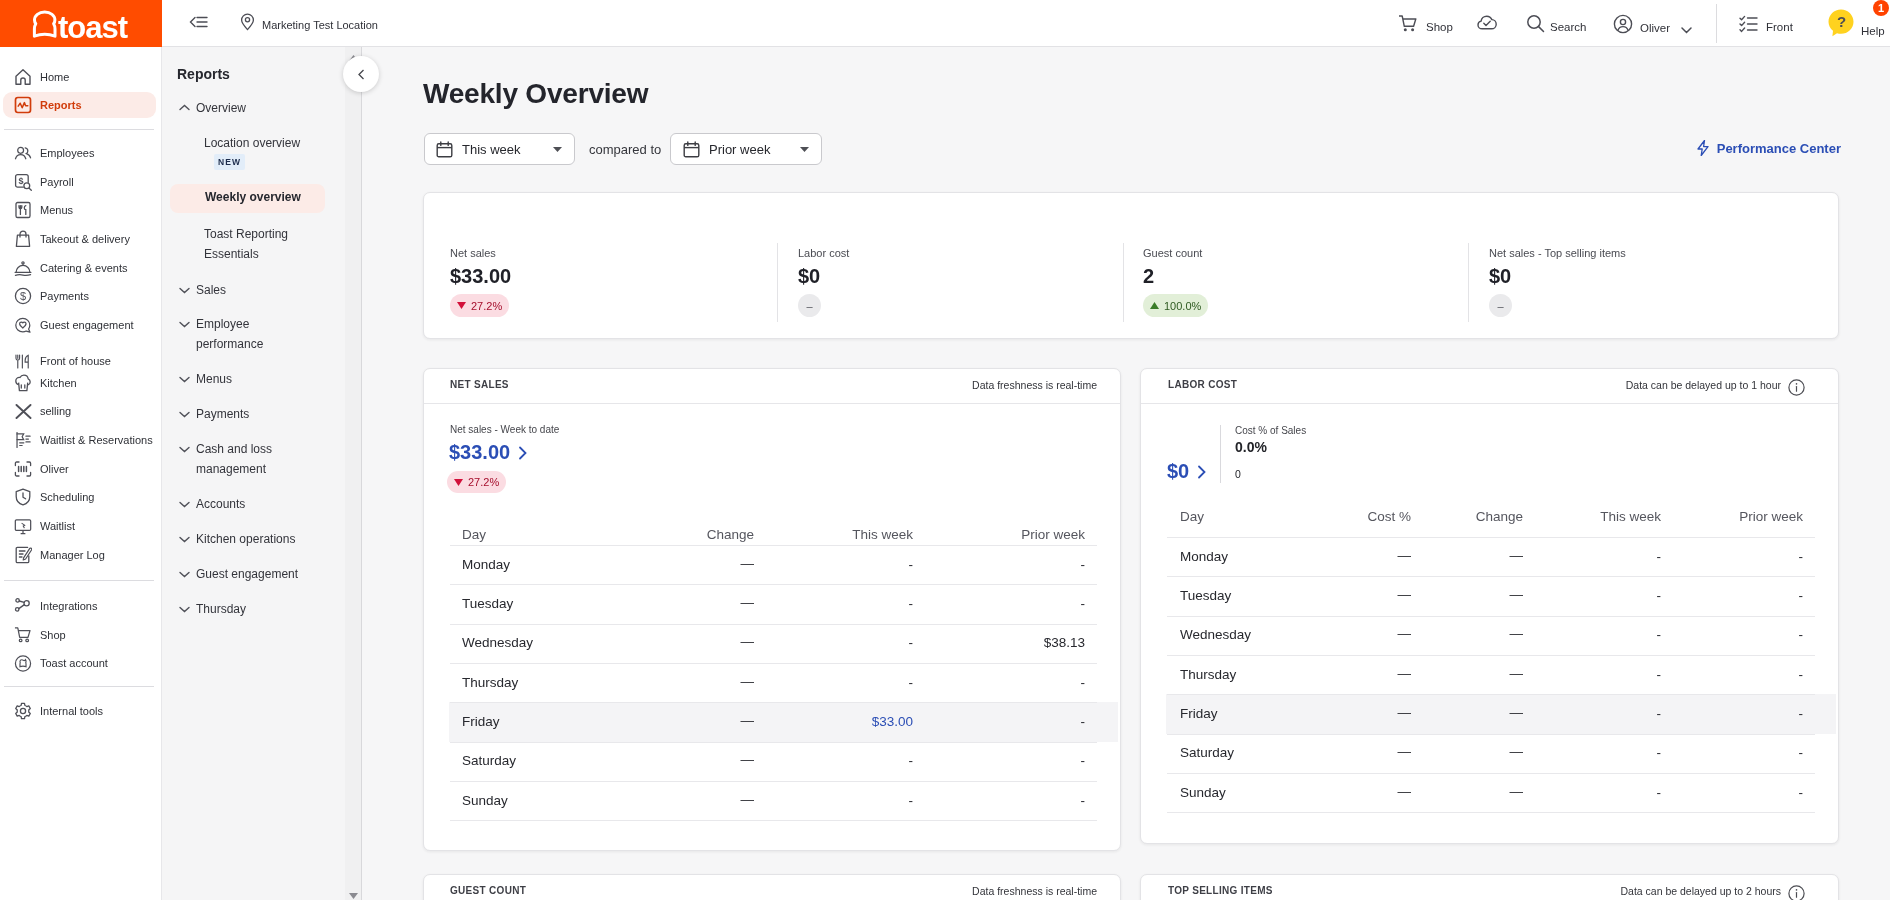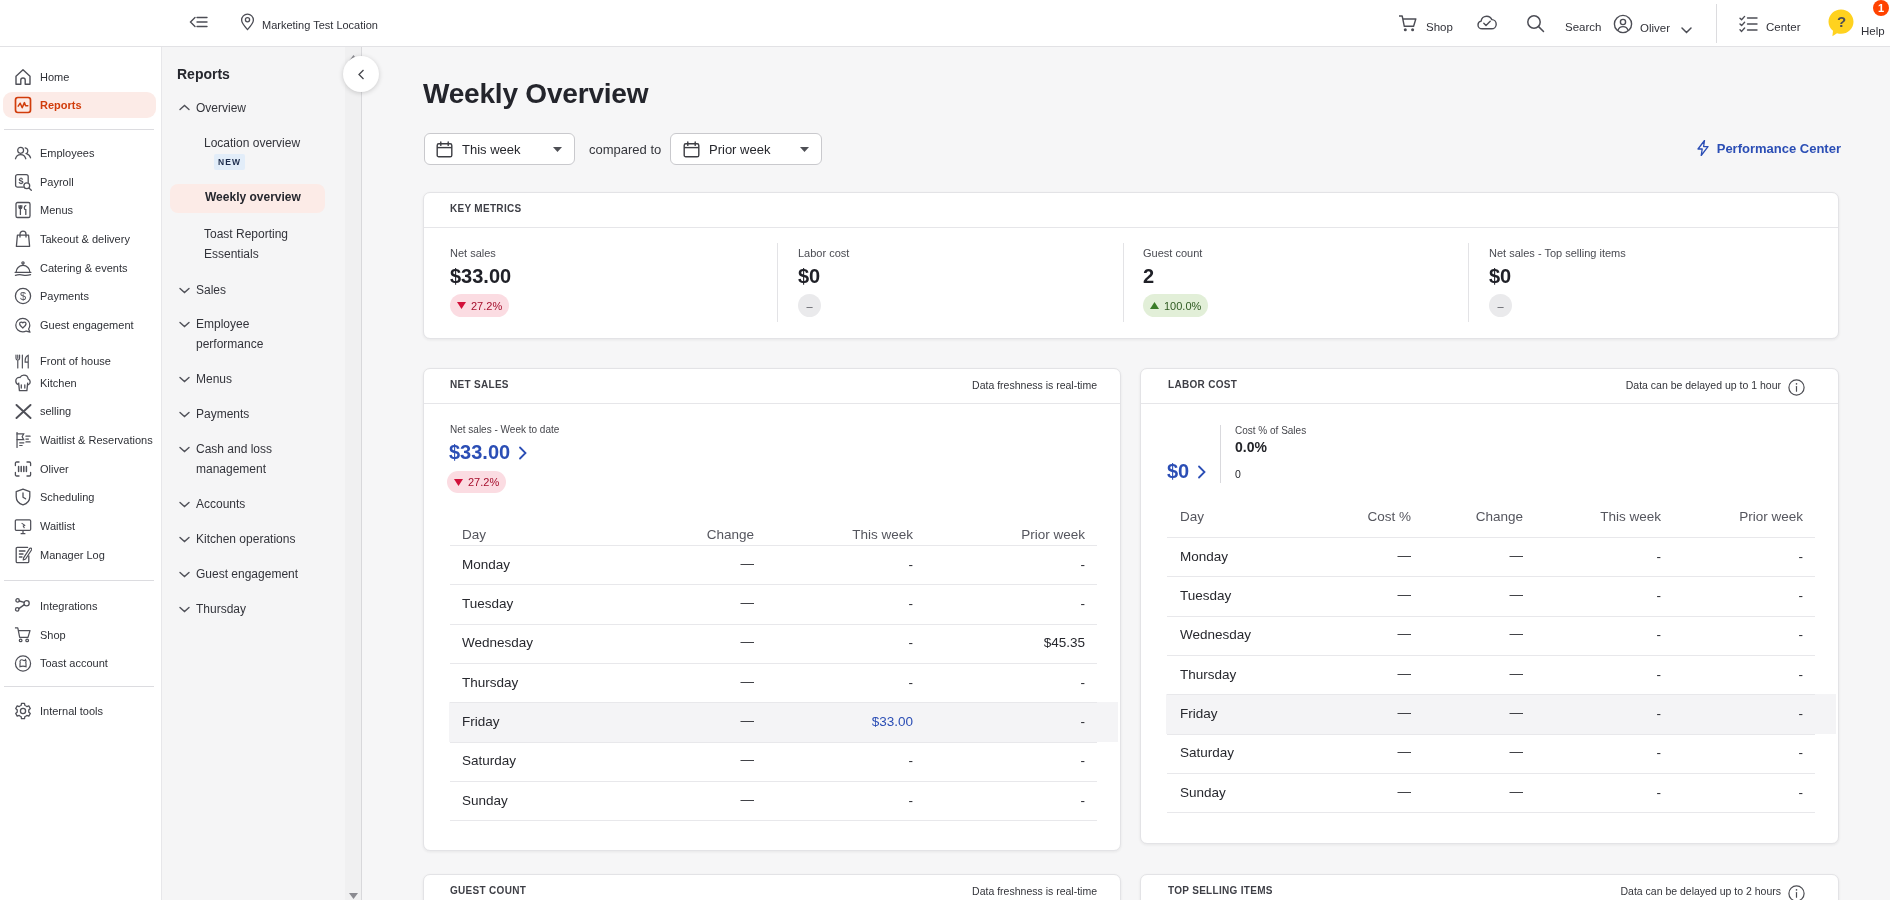--- a/index.html
+++ b/index.html
@@ -45,20 +45,28 @@
 .td{position:absolute;font-size:13.5px;color:#27282e;white-space:nowrap}
 .rline{position:absolute;height:1px;background:#e8e8eb}
 .rowhl{position:absolute;background:#f4f4f6}
 .right{transform:translateX(-100%)}
 .blue{color:#2b4eb5}
 </style>
 </head>
 <body>
 
 <div id="topbar">
+  <div id="logo">
+    <svg width="162" height="47" viewBox="0 0 162 47" style="position:absolute;left:0;top:0">
+      <g fill="none" stroke="#fff" stroke-width="3" stroke-linecap="round" stroke-linejoin="round">
+        <path d="M34.5 20 C34.5 15.5 38.8 12 44.7 12 C50.6 12 54.9 15.5 54.9 20 C54.9 21.6 54.4 22.8 53.6 23.8 C54.5 25.2 55 27 55 29.1 L55 36.2 C51.5 34.9 48.1 34.3 44.7 34.3 C41.3 34.3 37.9 34.9 34.4 36.2 L34.4 29.1 C34.4 27 34.9 25.2 35.8 23.8 C35 22.8 34.5 21.6 34.5 20 Z"></path>
+      </g>
+      <text x="58" y="38" font-family="Liberation Sans,sans-serif" font-size="31" font-weight="bold" fill="#fff" letter-spacing="-1">toast</text>
+    </svg>
+  </div>
 
   <div class="tb-item" style="left:189px;top:14px">
     <svg width="19" height="16" viewBox="0 0 19 16" class="tb-ic">
         <g stroke="currentColor" stroke-width="1.4" fill="none" stroke-linecap="round">
           <path d="M6 2.5 L1.5 7 L6 11.5" transform="translate(0,1)"></path>
           <path d="M8 3.5 H18"></path>
           <path d="M8 8 H18"></path>
           <path d="M8 12.5 H18"></path>
         </g>
       </svg>
@@ -94,21 +102,21 @@
       </svg>
   </div>
 
   <div class="tb-item" style="left:1526px;top:14px">
     <svg width="19" height="19" viewBox="0 0 19 19" class="tb-ic">
         <g fill="none" stroke="currentColor" stroke-width="1.5">
           <circle cx="8" cy="8" r="6.2"></circle>
           <path d="M12.6 12.6 L17.5 17.5" stroke-linecap="round"></path>
         </g>
       </svg>
-    <span style="margin-left:20px">Search</span>
+    <span style="margin-left:5px">Search</span>
   </div>
 
   <div class="tb-item" style="left:1613px;top:14px">
     <svg width="20" height="20" viewBox="0 0 20 20" class="tb-ic">
         <g fill="none" stroke="currentColor" stroke-width="1.4">
           <circle cx="10" cy="10" r="8.6"></circle>
           <circle cx="10" cy="8" r="2.6"></circle>
           <path d="M4.8 16.4 C5.7 13.9 7.6 12.6 10 12.6 C12.4 12.6 14.3 13.9 15.2 16.4"></path>
         </g>
       </svg>
@@ -123,21 +131,21 @@
     <svg width="19" height="18" viewBox="0 0 19 18" class="tb-ic">
         <g fill="none" stroke="currentColor" stroke-width="1.4" stroke-linecap="round" stroke-linejoin="round">
           <path d="M1 3.2 L2.6 4.8 L5.6 1.4"></path>
           <path d="M8.5 3 H18"></path>
           <path d="M1 9 L2.6 10.6 L5.6 7.2"></path>
           <path d="M8.5 9 H18"></path>
           <path d="M1 14.8 L2.6 16.4 L5.6 13"></path>
           <path d="M8.5 15 H18"></path>
         </g>
       </svg>
-    <span style="margin-left:8px">Center</span>
+    <span style="margin-left:8px">Front</span>
   </div>
 
   <div class="tb-item" style="left:1828px;top:9px">
     <svg width="26" height="28" viewBox="0 0 26 28">
       <path d="M13 0.5 C19.9 0.5 25.5 6 25.5 12.7 C25.5 19.4 19.9 24.8 13 24.8 C11.6 24.8 10.3 24.6 9 24.2 L4.4 27.2 L5 21.7 C2.2 19.5 0.5 16.3 0.5 12.7 C0.5 6 6.1 0.5 13 0.5 Z" fill="#ffd21f"></path>
       <text x="9" y="18" font-size="15" font-weight="bold" fill="#4c4d55">?</text>
     </svg>
     <span style="margin-left:7px">Help</span>
   </div>
   <div style="position:absolute;left:1873px;top:0px;width:16px;height:16px;border-radius:50%;background:#ff4200;color:#fff;font-size:11px;font-weight:bold;display:flex;align-items:center;justify-content:center;z-index:31">1</div>
@@ -490,23 +498,20 @@
       </svg>
   </div>
   <div style="position:absolute;right:49px;top:140px;display:flex;align-items:center">
     <svg width="12" height="16" viewBox="0 0 12 16">
         <path d="M7.5 0.5 L1 9 H5.2 L4.2 15.5 L11 6.6 H6.6 Z" fill="none" stroke="#2b4eb5" stroke-width="1.3" stroke-linejoin="round"></path>
       </svg>
     <span style="margin-left:8px;font-size:13px;font-weight:bold;color:#2b4eb5">Performance Center</span>
   </div>
 
   <div class="card" style="left:423px;top:192px;width:1416px;height:147px">
-    <div class="card-h">
-        <div class="card-title">KEY METRICS</div>
-      </div>
     <div class="vdiv" style="left:353px;top:50px;height:79px"></div>
     <div class="vdiv" style="left:699px;top:50px;height:79px"></div>
     <div class="vdiv" style="left:1044px;top:50px;height:79px"></div>
     <div class="metric-label" style="left:26px;top:54px">Net sales</div>
     <div class="metric-value" style="left:26px;top:72px">$33.00</div>
     <div class="pill red" style="left:26px;top:101px"><svg width="9" height="7" viewBox="0 0 9 7" style="margin-right:5px">
           <path d="M0 0 H9 L4.5 7 Z" fill="#d2103a"></path>
         </svg>27.2%</div>
     <div class="metric-label" style="left:374px;top:54px">Labor cost</div>
     <div class="metric-value" style="left:374px;top:72px">$0</div>
@@ -555,21 +560,21 @@
       <div class="td right" style="left:330px;top:423px">—</div>
     <div class="td right" style="left:489px;top:188px">-</div>
       <div class="td right" style="left:489px;top:227px">-</div>
       <div class="td right" style="left:489px;top:266px">-</div>
       <div class="td right" style="left:489px;top:306px">-</div>
       <div class="td right blue" style="left:489px;top:345px">$33.00</div>
       <div class="td right" style="left:489px;top:384px">-</div>
       <div class="td right" style="left:489px;top:424px">-</div>
     <div class="td right" style="left:661px;top:188px">-</div>
       <div class="td right" style="left:661px;top:227px">-</div>
-      <div class="td right" style="left:661px;top:266px">$45.35</div>
+      <div class="td right" style="left:661px;top:266px">$38.13</div>
       <div class="td right" style="left:661px;top:306px">-</div>
       <div class="td right" style="left:661px;top:345px">-</div>
       <div class="td right" style="left:661px;top:384px">-</div>
       <div class="td right" style="left:661px;top:424px">-</div>
     <div class="rline" style="left:26px;top:215px;width:647px"></div>
     <div class="rline" style="left:26px;top:255px;width:647px"></div>
     <div class="rline" style="left:26px;top:294px;width:647px"></div>
     <div class="rline" style="left:26px;top:333px;width:647px"></div>
     <div class="rline" style="left:26px;top:373px;width:647px"></div>
     <div class="rline" style="left:26px;top:412px;width:647px"></div>

